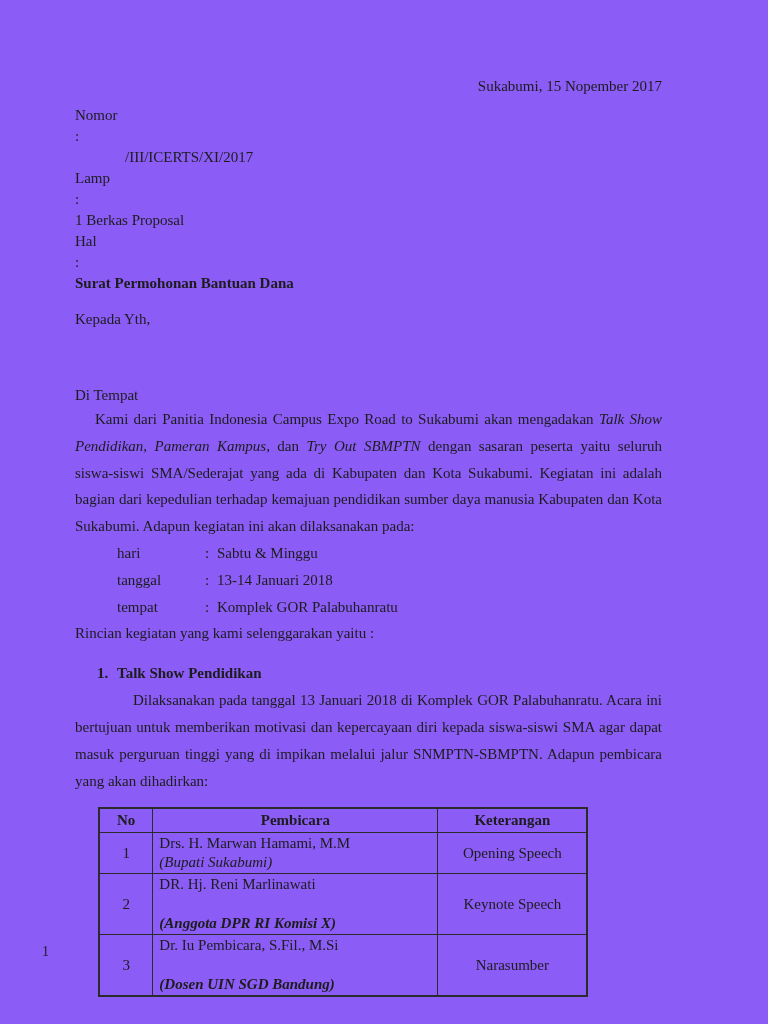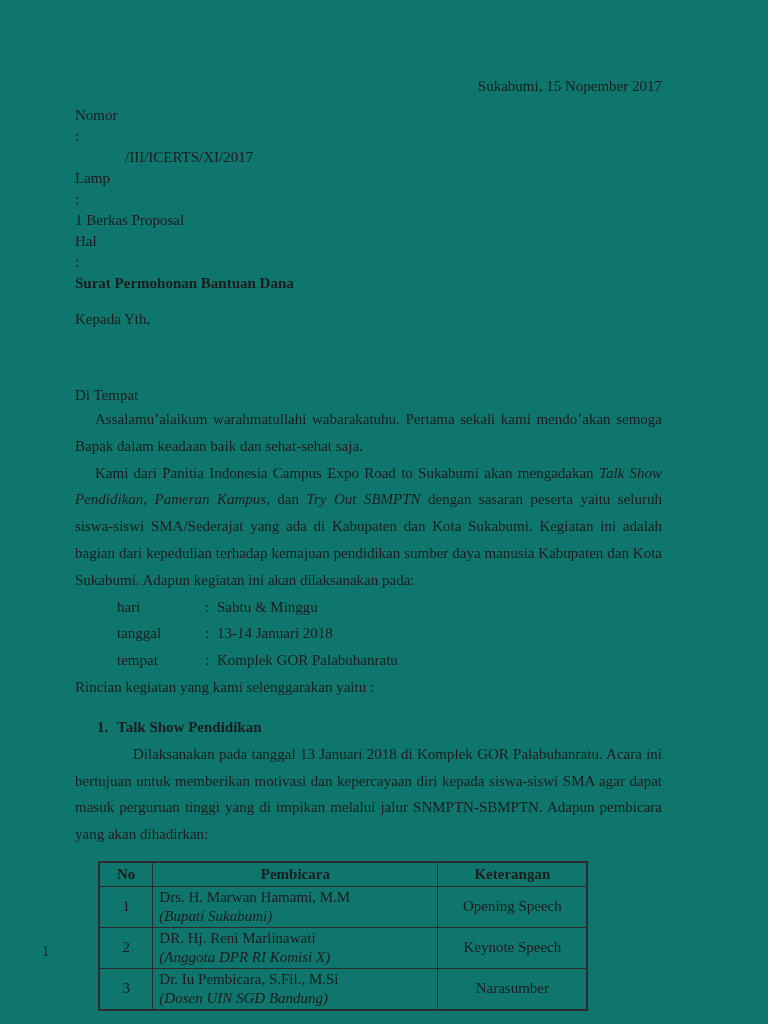--- a/index.html
+++ b/index.html
@@ -4,21 +4,21 @@
 <style>
   html, body {
     margin: 0;
     padding: 0;
     background: #ffffff;
   }
   .page {
     position: relative;
     width: 768px;
     height: 1024px;
-    background: #0f766e;
+    background: #8b5cf6;
     color: #1c1c1c;
     font-family: "Liberation Serif", "DejaVu Serif", serif;
     font-size: 15px;
     box-sizing: border-box;
     padding: 76px 106px 0 75px;
     overflow: hidden;
   }
   .date-line {
     text-align: right;
     line-height: 21px;
@@ -90,21 +90,21 @@
     padding: 1px 6px;
     vertical-align: middle;
   }
   td.col-role {
     width: 146px;
     text-align: center;
     vertical-align: middle;
   }
   table.speakers td { height: 38px; line-height: 19px; }
   .speaker-note { font-style: italic; }
-  .note-bold { font-weight: normal; }
+  .note-bold { font-weight: bold; margin-top: 20px; }
   .page-number {
     position: absolute;
     left: 42px;
     top: 944px;
     font-size: 14px;
     line-height: 16px;
   }
 </style>
 </head>
 <body>
@@ -127,21 +127,20 @@
     <div class="meta-row">
       <span class="meta-label">Hal</span>
       <span class="meta-sep">:</span>
       <span class="bold">Surat Permohonan Bantuan Dana</span>
     </div>
   </div>
 
   <div class="kepada">Kepada Yth,</div>
   <div class="ditempat">Di Tempat</div>
 
-  <p class="para indent1 para-first"><span>Assalamu’alaikum warahmatullahi wabarakatuhu. Pertama sekali kami mendo’akan semoga Bapak dalam keadaan baik dan sehat-sehat saja.</span></p>
 
   <p class="para indent1"><span>Kami dari Panitia Indonesia Campus Expo Road to Sukabumi akan mengadakan </span><i>Talk Show Pendidikan, Pameran Kampus</i><span>, dan </span><i>Try Out SBMPTN</i><span> dengan sasaran peserta yaitu seluruh siswa-siswi SMA/Sederajat yang ada di Kabupaten dan Kota Sukabumi.  Kegiatan ini adalah bagian dari kepedulian terhadap kemajuan pendidikan sumber daya manusia Kabupaten dan Kota Sukabumi. Adapun kegiatan ini akan dilaksanakan pada:</span></p>
 
   <div class="details-block">
     <div class="detail-row">
       <span class="detail-label">hari</span>
       <span class="detail-sep">:</span>
       <span>Sabtu &amp; Minggu</span>
     </div>
     <div class="detail-row">

